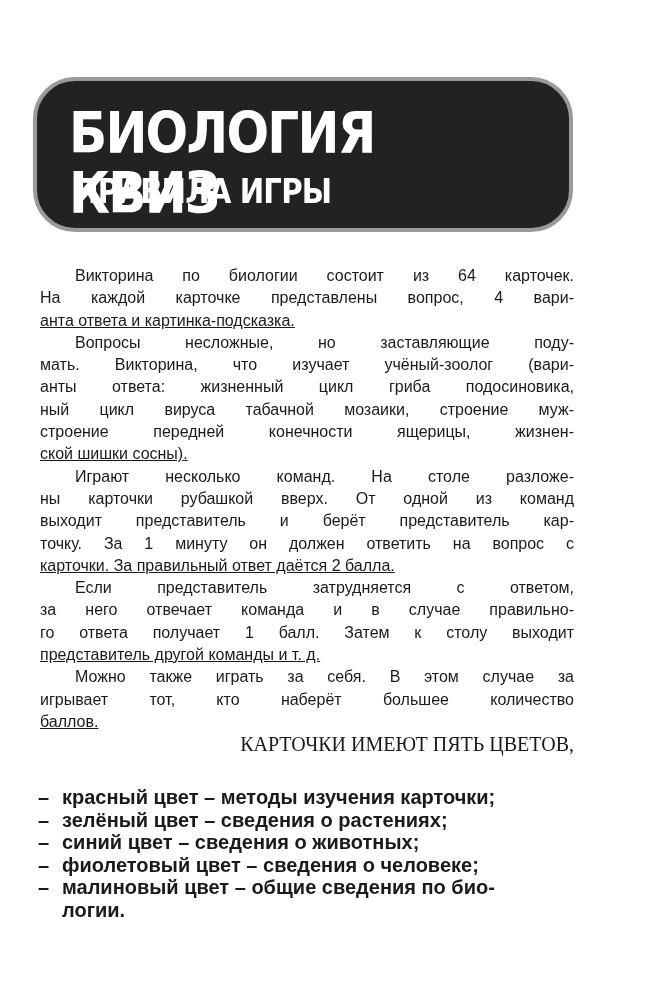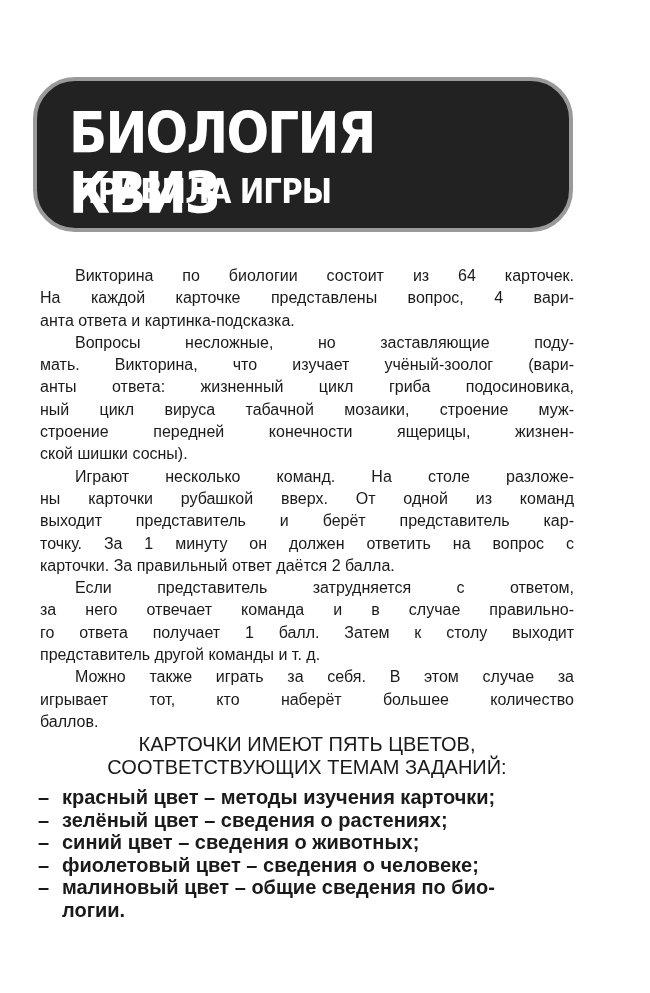--- a/index.html
+++ b/index.html
@@ -18,24 +18,24 @@
       position: absolute; left: 0; right: 0; top: 90px;
       font-family: "DejaVu Sans", sans-serif; font-weight: bold; font-size: 34px;
       letter-spacing: -1px; line-height: 40px; transform: scaleX(0.86);
     }
     .body-text {
       position: absolute; left: 40px; top: 235px; width: 534px;
       font-size: 16px; line-height: 22.3px; text-align: justify; margin-top: 30px;
     }
     .body-text p { margin: 0; text-indent: 35px; text-align-last: left; }
     .line { display: block; text-align: justify; text-align-last: justify; white-space: nowrap; }
-    .line.last { text-align-last: left; }
+    .line.last { text-align-last: left; text-decoration: underline; }
     .caption {
       position: absolute; left: 40px; top: 733px; width: 534px;
-      text-align: center; font-size: 20px; line-height: 23px;
+      text-align: right; font-size: 20px; line-height: 23px; font-family: Liberation Serif, serif;
     }
     .topics {
       position: absolute; left: 38px; top: 786px; width: 540px;
       list-style: none; margin: 0; padding: 0;
       font-weight: bold; font-size: 20px; line-height: 22.5px;
     }
     .topics li { position: relative; padding-left: 24px; }
     .topics .dash { position: absolute; left: 0; top: 0; }
   </style>
 </head>
@@ -75,21 +75,20 @@
   </p>
   <p>
     <span class="line">Можно также играть за себя. В этом случае за</span>
     <span class="line" style="text-indent:0">игрывает тот, кто наберёт большее количество</span>
     <span class="line last" style="text-indent:0">баллов.</span>
   </p>
 </div>
 
 <div class="caption">
   <div>КАРТОЧКИ ИМЕЮТ ПЯТЬ ЦВЕТОВ,</div>
-  <div>СООТВЕТСТВУЮЩИХ ТЕМАМ ЗАДАНИЙ:</div>
 </div>
 
 <ul class="topics">
   <li>
     <span class="dash">–</span>
     <span>красный цвет – методы изучения карточки;</span>
   </li>
   <li>
     <span class="dash">–</span>
     <span>зелёный цвет – сведения о растениях;</span>

